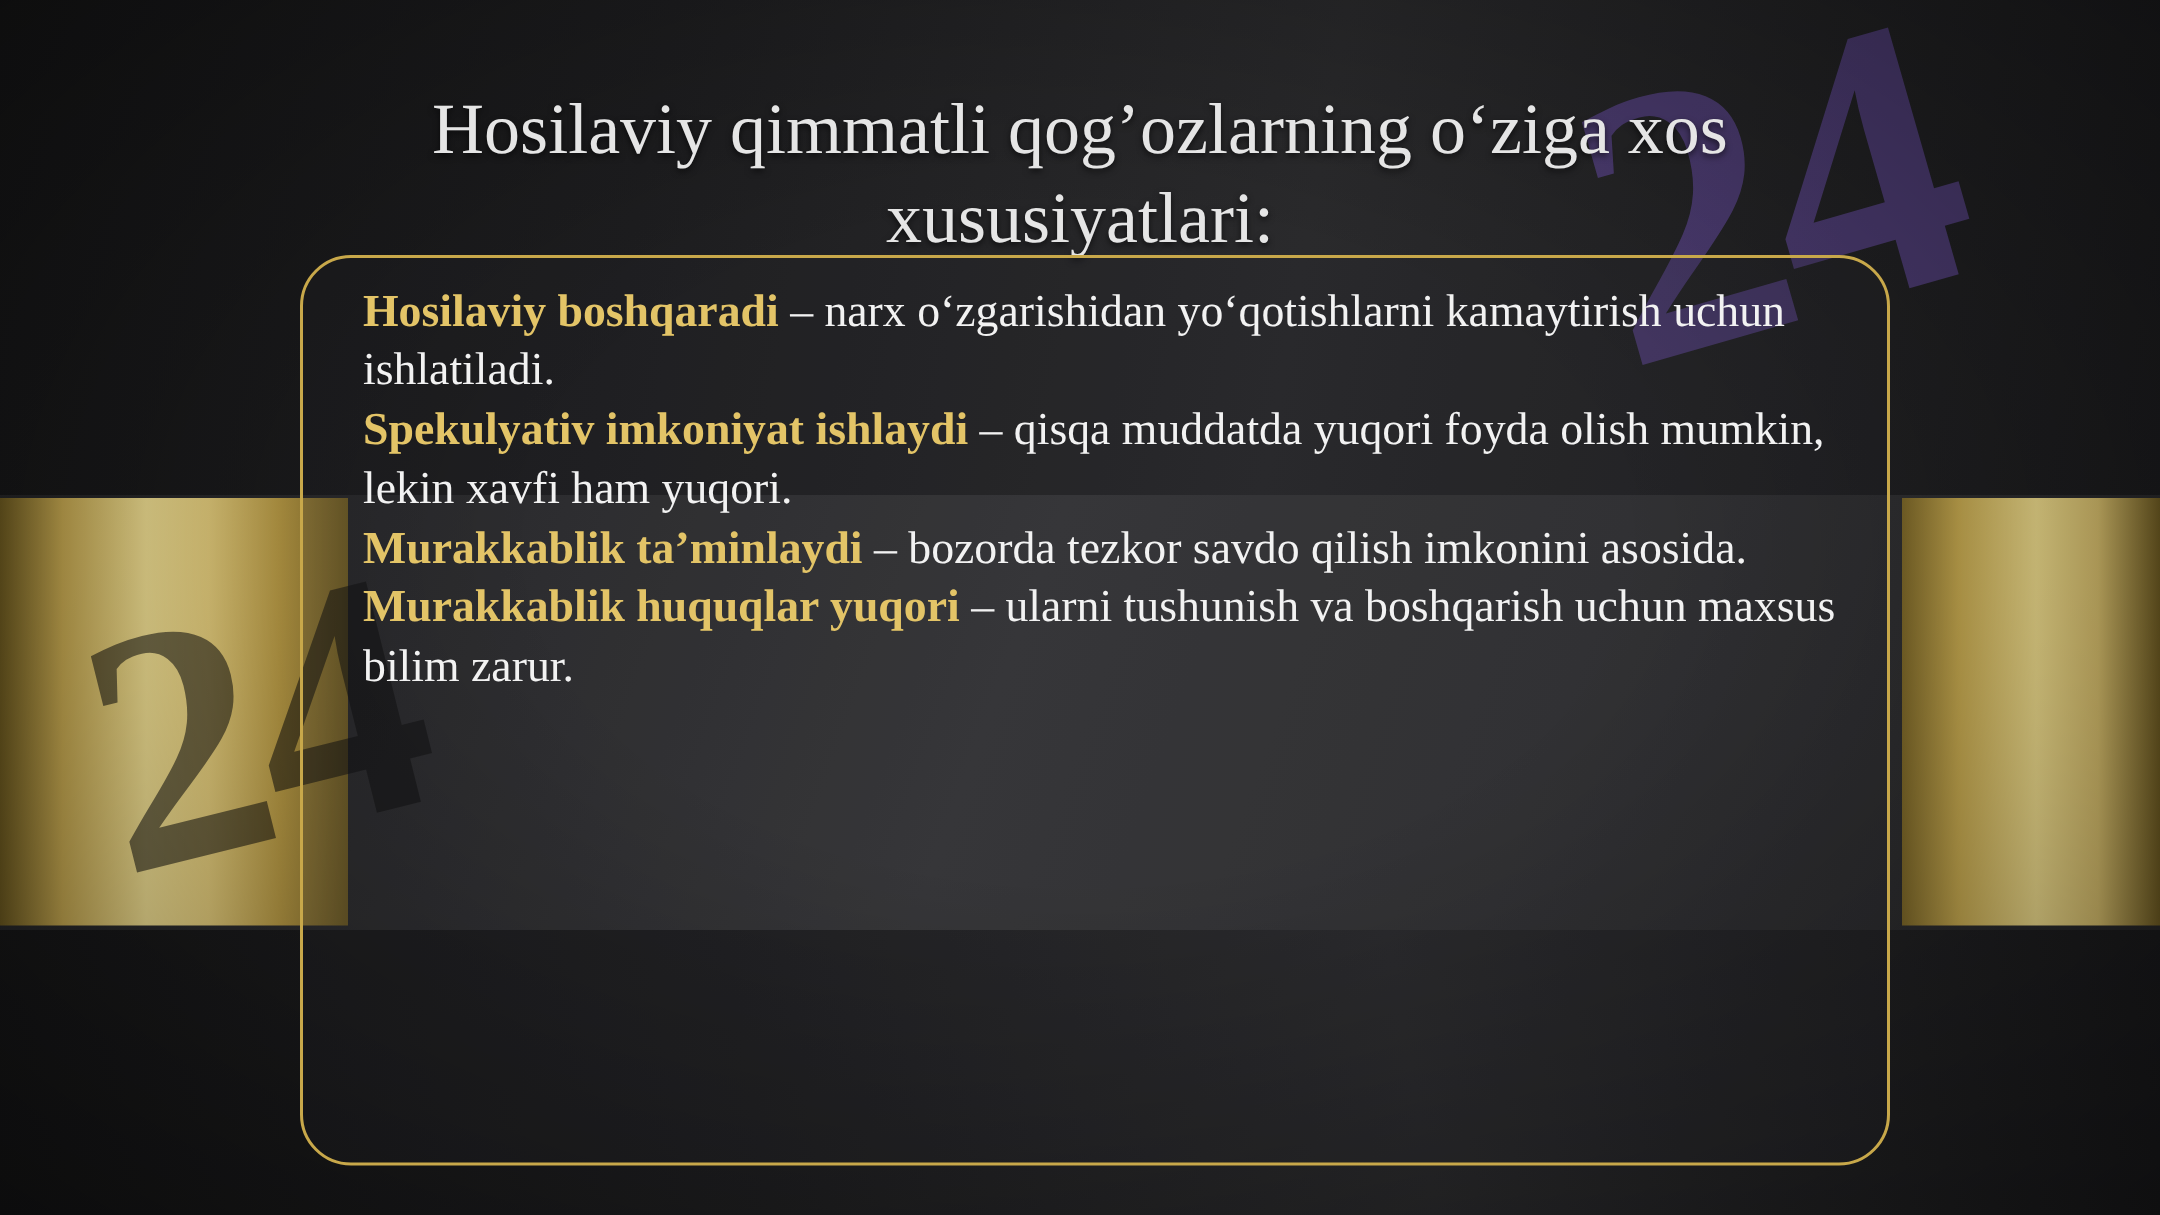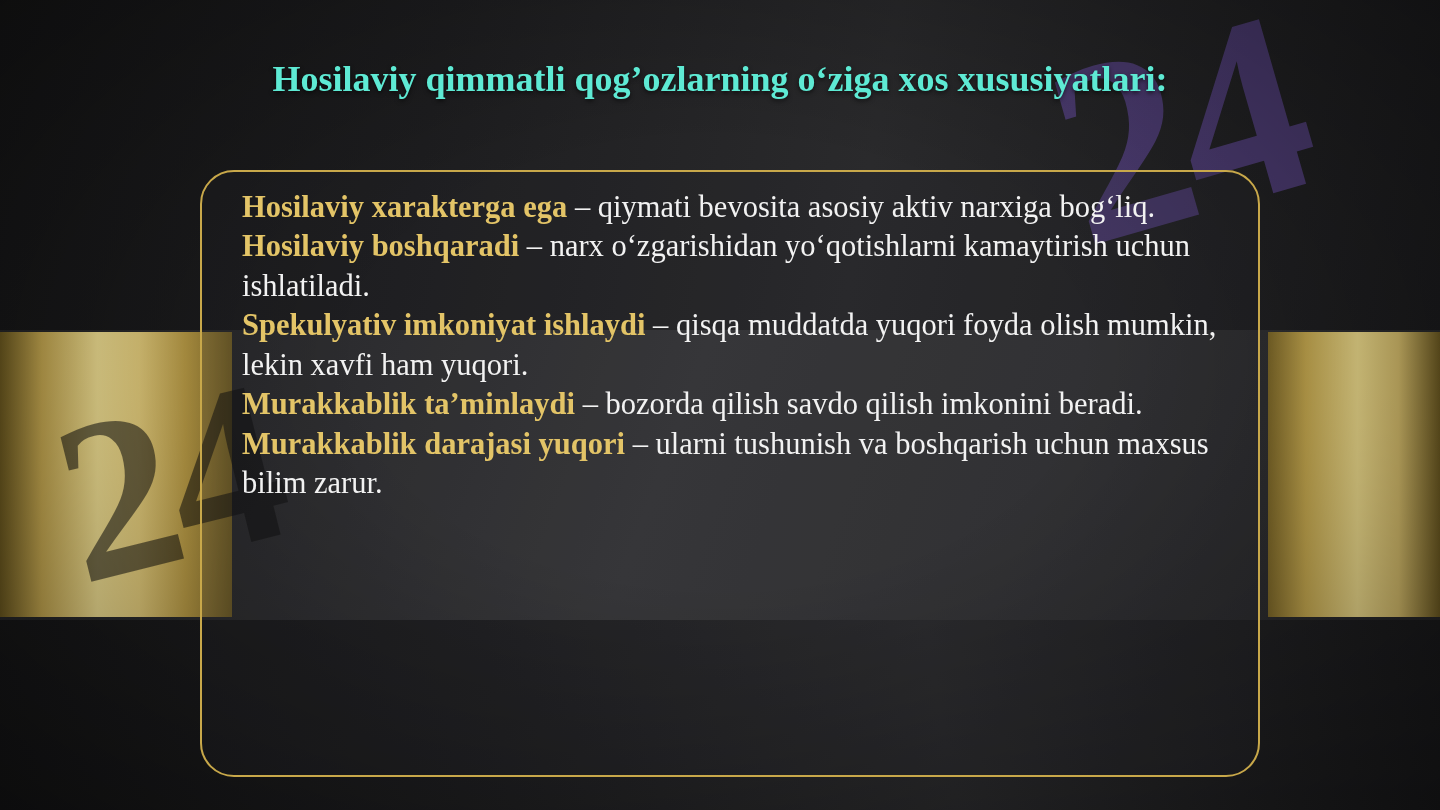--- a/index.html
+++ b/index.html
@@ -72,23 +72,23 @@
     pointer-events: none;
   }
 
   
   .title {
     position: absolute;
     left: 160px;
     top: 58px;
     width: 1120px;
     text-align: center;
-    color: #5eead4;
-    font-size: 36px;
-    font-weight: 700;
+    color: #e5e5e5;
+    font-size: 48px;
+    font-weight: 400;
     line-height: 1.22;
     text-shadow: 0 2px 4px rgba(0,0,0,0.6);
   }
 
   
   .card {
     position: absolute;
     left: 200px;
     top: 170px;
     width: 1060px;
@@ -125,21 +125,20 @@
 
   <div class="wm-purple">24</div>
   <div class="wm-dark">24</div>
 
   <div class="vignette"></div>
 
   <div class="title">Hosilaviy qimmatli qog’ozlarning o‘ziga xos xususiyatlari:</div>
 
   <div class="card">
     <div class="body-list">
-      <p><span class="lead">Hosilaviy xarakterga ega</span><span> – qiymati bevosita asosiy aktiv narxiga bog‘liq.</span></p>
       <p><span class="lead">Hosilaviy boshqaradi</span><span> – narx o‘zgarishidan yo‘qotishlarni kamaytirish uchun ishlatiladi.</span></p>
       <p><span class="lead">Spekulyativ imkoniyat ishlaydi</span><span> – qisqa muddatda yuqori foyda olish mumkin, lekin xavfi ham yuqori.</span></p>
-      <p><span class="lead">Murakkablik ta’minlaydi</span><span> – bozorda qilish savdo qilish imkonini beradi.</span></p>
-      <p><span class="lead">Murakkablik darajasi yuqori</span><span> – ularni tushunish va boshqarish uchun maxsus bilim zarur.</span></p>
+      <p><span class="lead">Murakkablik ta’minlaydi</span><span> – bozorda tezkor savdo qilish imkonini asosida.</span></p>
+      <p><span class="lead">Murakkablik huquqlar yuqori</span><span> – ularni tushunish va boshqarish uchun maxsus bilim zarur.</span></p>
     </div>
   </div>
 
 </div>
 
 </body></html>

